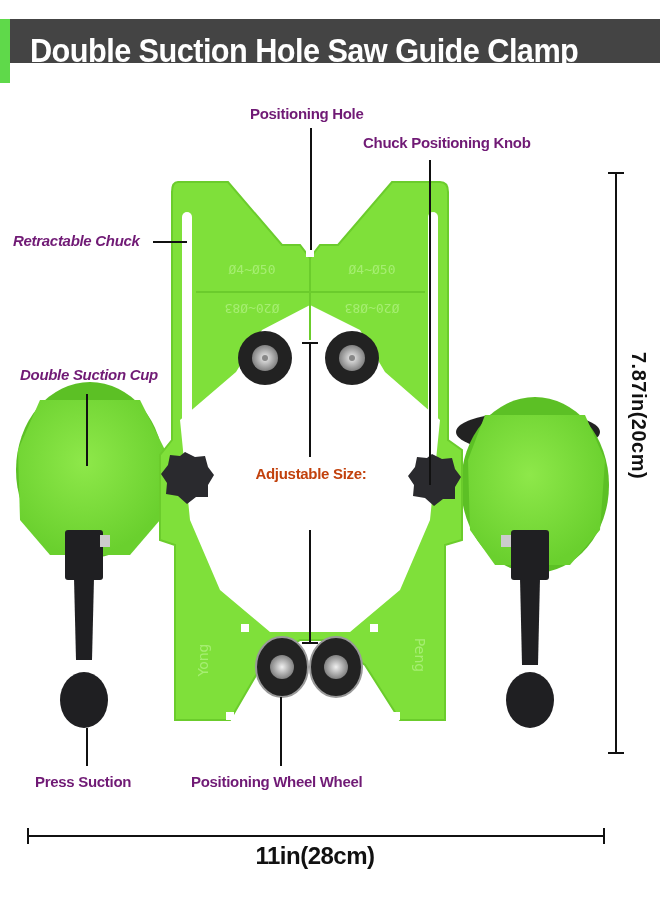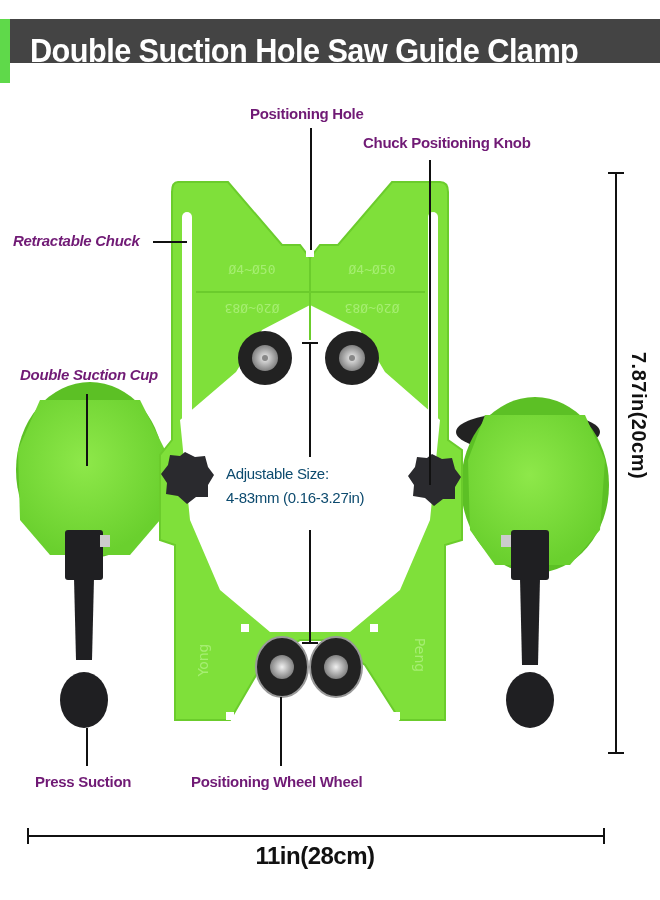--- a/index.html
+++ b/index.html
@@ -25,22 +25,22 @@
   .product { position:absolute; left:0; top:0; width:660px; height:900px; }
   .dim-v-text {
     position:absolute; left:604px; top:460px; font-weight:bold; font-size:20px; color:#111;
     transform:rotate(90deg); transform-origin:left top; white-space:nowrap; letter-spacing:0.5px;
   }
   .dim-h-text {
     position:absolute; left:0; width:660px; top:842px; text-align:center;
     font-weight:bold; font-size:24px; color:#111; letter-spacing:-0.5px;
   }
   .size-text {
-    position:absolute; left:226px; width:170px; font-weight:normal;
-    font-size:15px; color:#0c4a6e; line-height:24px; letter-spacing:-0.3px;
+    position:absolute; left:226px; width:170px; text-align:center; font-weight:bold;
+    font-size:15px; color:#c2410c; line-height:24px; letter-spacing:-0.3px;
   }
 </style>
 </head>
 <body>
 
 <div class="banner">
   <div class="banner-accent"></div>
   <div class="banner-title">Double Suction Hole Saw Guide Clamp</div>
 </div>
 
@@ -140,21 +140,20 @@
 <div class="line" style="left:302px;top:642px;width:16px;height:2px;"></div>
 <div class="line" style="left:86px;top:728px;width:2px;height:38px;"></div>
 <div class="line" style="left:280px;top:697px;width:2px;height:69px;"></div>
 
 <div class="label" style="left:250px;top:105px;">Positioning Hole</div>
 <div class="label" style="left:340px;top:134px;margin-left:23px;">Chuck Positioning Knob</div>
 <div class="label" style="left:13px;top:232px;font-style:italic;">Retractable Chuck</div>
 <div class="label" style="left:20px;top:366px;font-style:italic;">Double Suction Cup</div>
 <div class="size-text" style="top:462px;">
   <div>Adjustable Size:</div>
-  <div>4-83mm (0.16-3.27in)</div>
 </div>
 <div class="label" style="left:35px;top:773px;">Press Suction</div>
 <div class="label" style="left:191px;top:773px;">Positioning Wheel Wheel</div>
 
 <div class="line" style="left:615px;top:173px;width:2px;height:580px;"></div>
 <div class="line" style="left:608px;top:172px;width:16px;height:2px;"></div>
 <div class="line" style="left:608px;top:752px;width:16px;height:2px;"></div>
 <div class="dim-v-text" style="left:650px;top:352px;">7.87in(20cm)</div>
 
 <div class="line" style="left:27px;top:835px;width:578px;height:2px;"></div>

